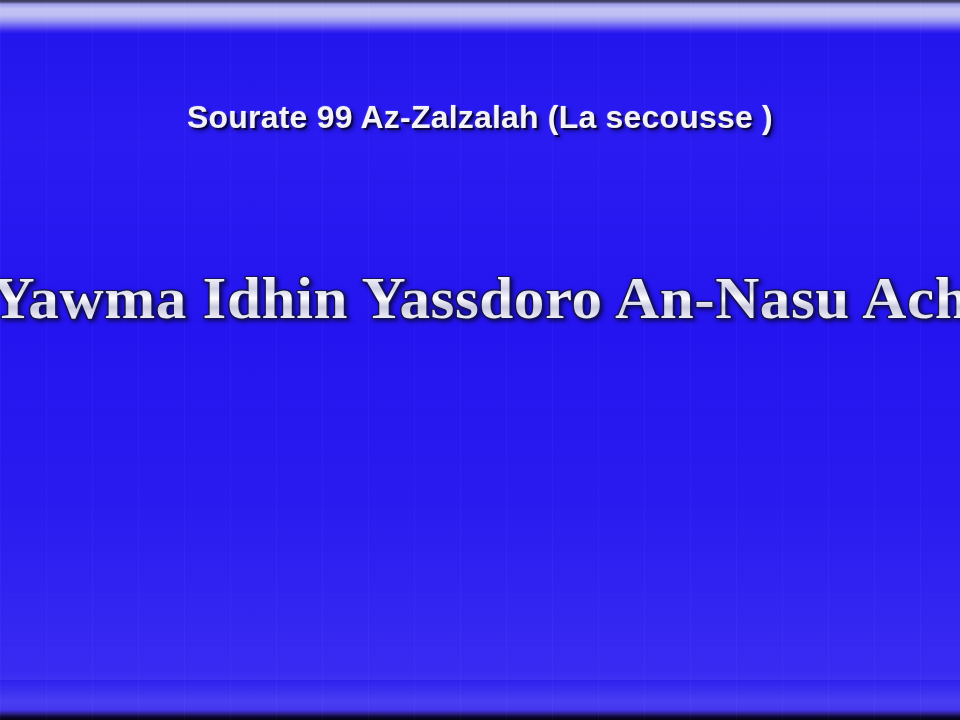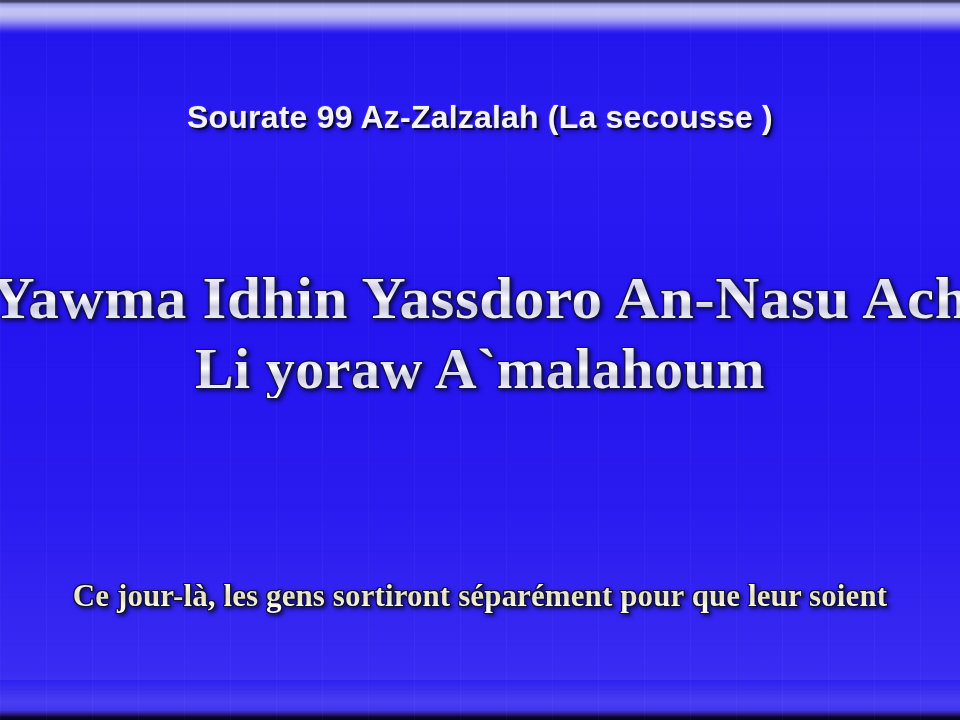--- a/index.html
+++ b/index.html
@@ -212,21 +212,19 @@
   <div class="bg-noise"></div>
 
   <div class="content">
 
     <div class="title-row">
       <span class="title-text">Sourate 99 Az-Zalzalah (La secousse )</span>
     </div>
 
     <div class="translit-block">
       <div class="translit-line line-1">Yawma Idhin Yassdoro An-Nasu Achtatan</div>
-      <div class="translit-line line-2">Li yoraw A`malahoum</div>
     </div>
 
     <div class="french-block">
-      <div class="french-line line-1">Ce jour-là, les gens sortiront séparément pour que leur soient</div>
     </div>
 
   </div>
 </div>
 
 </body></html>

